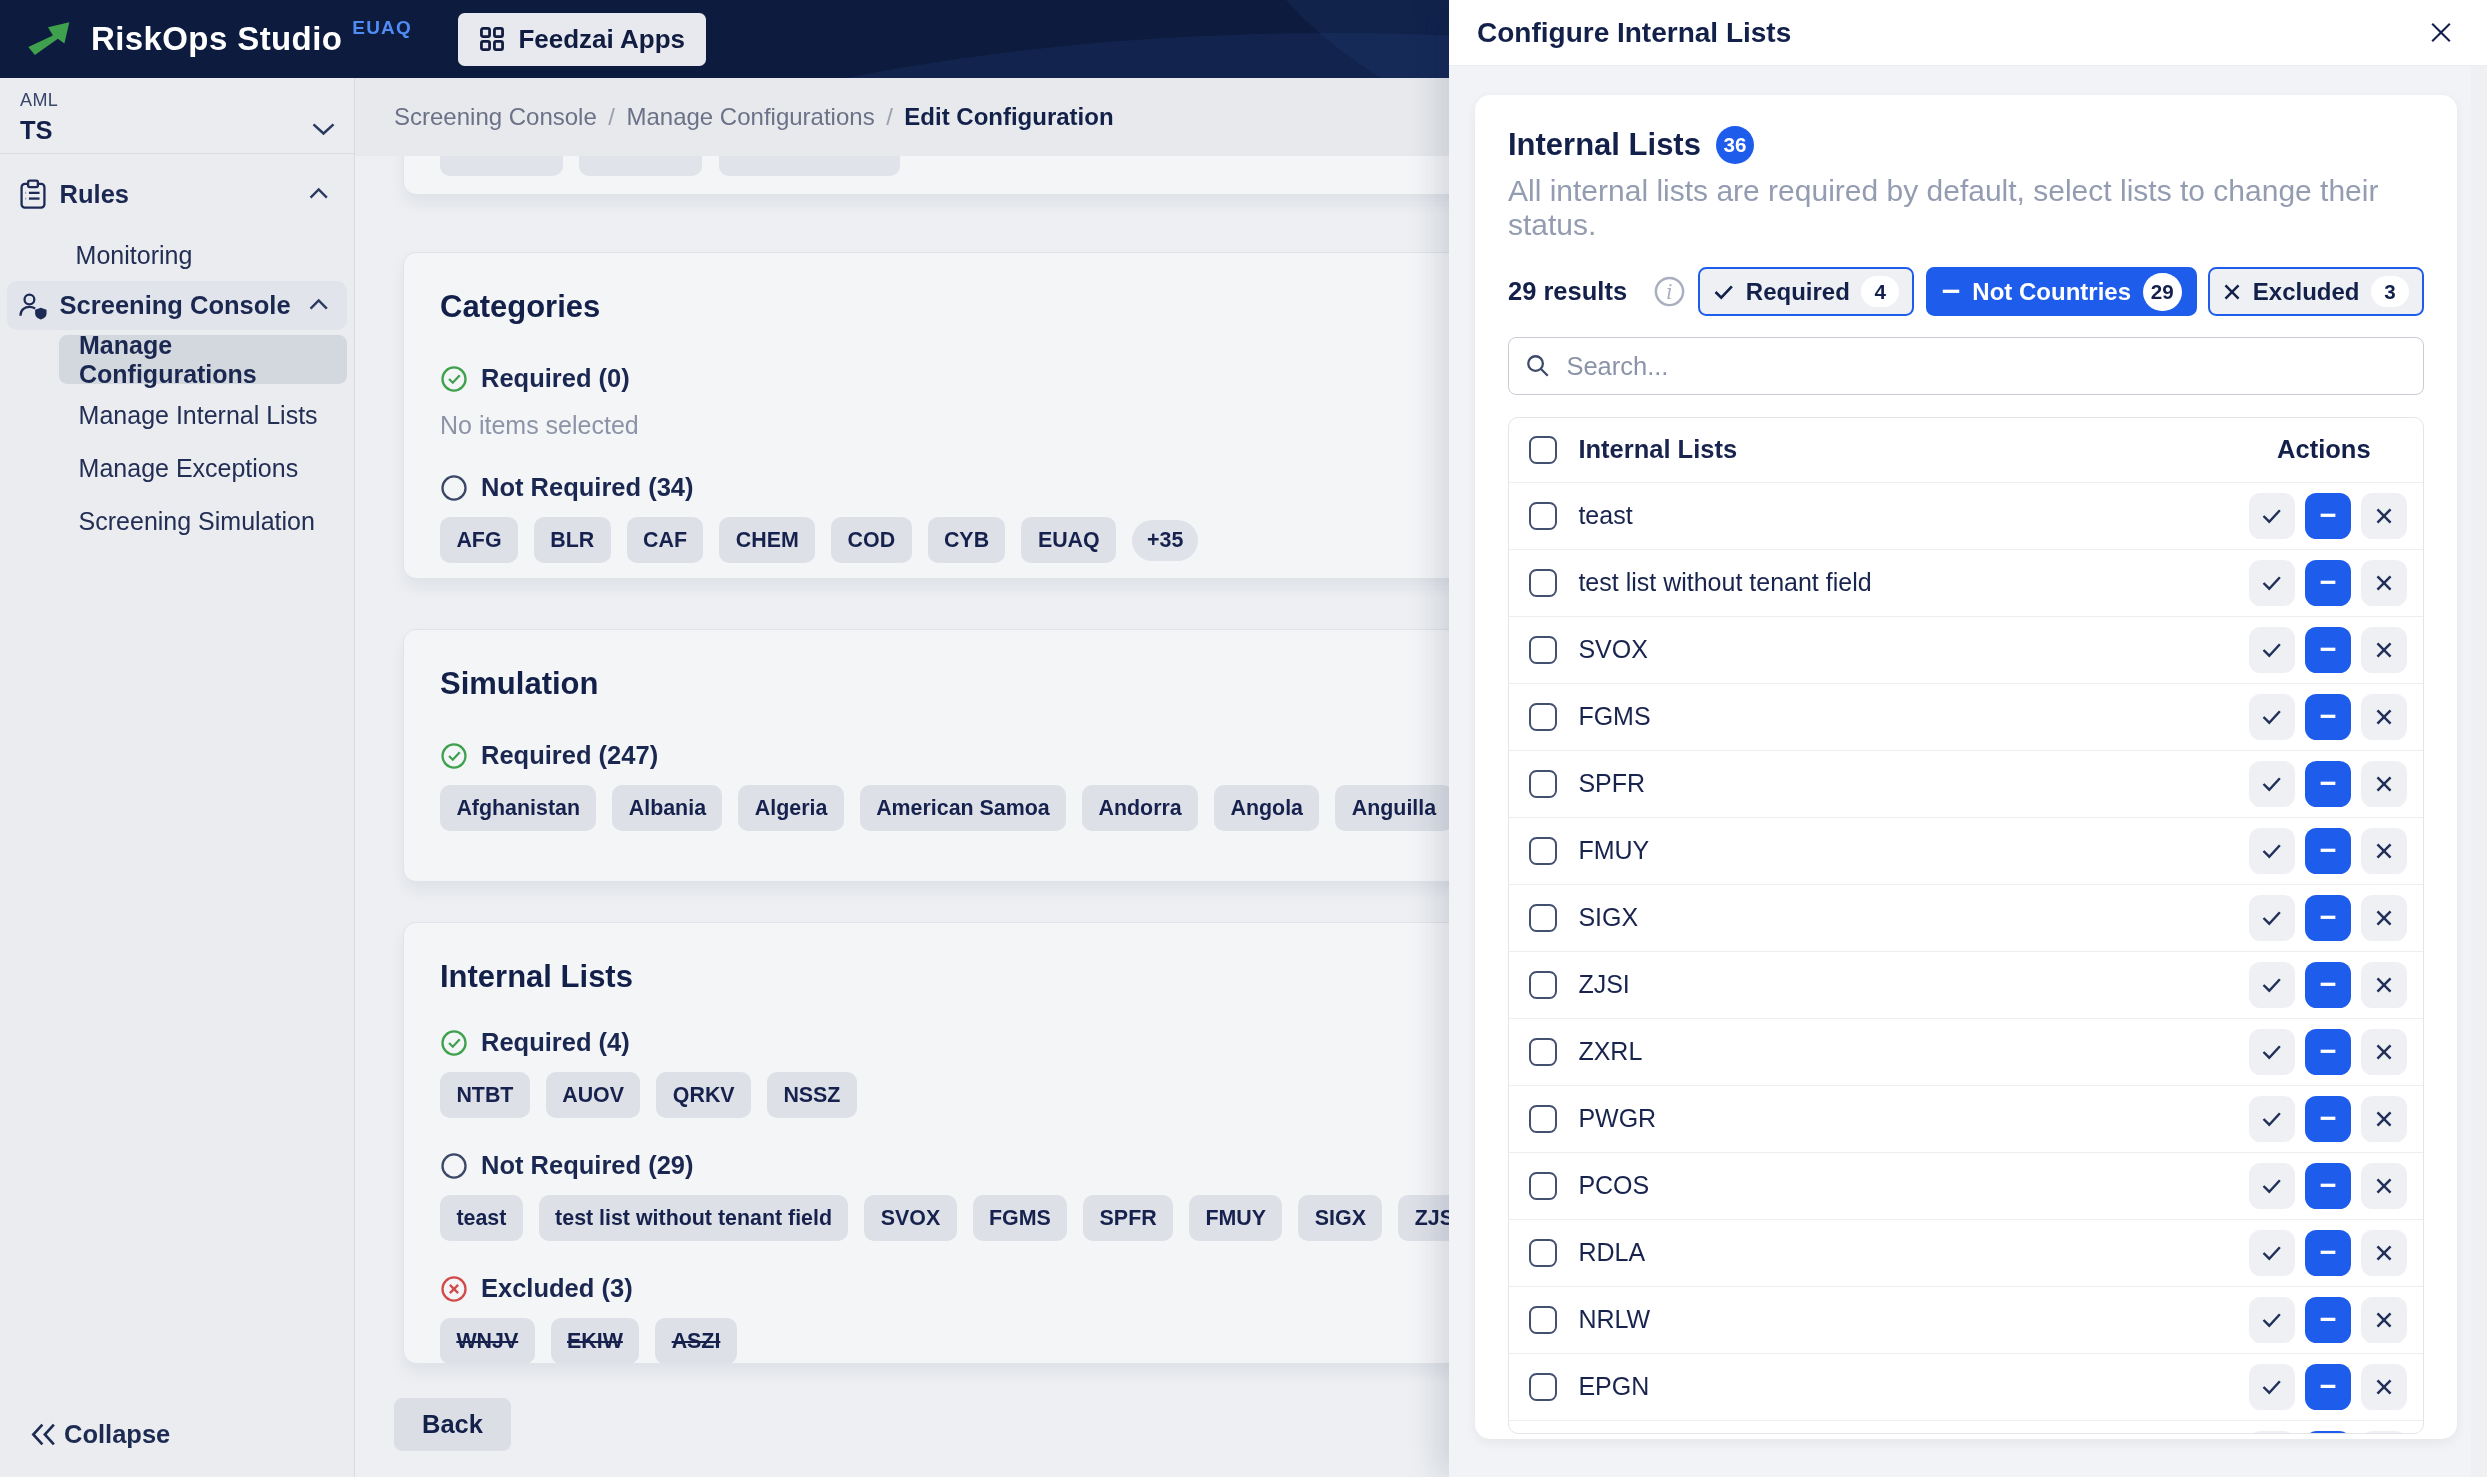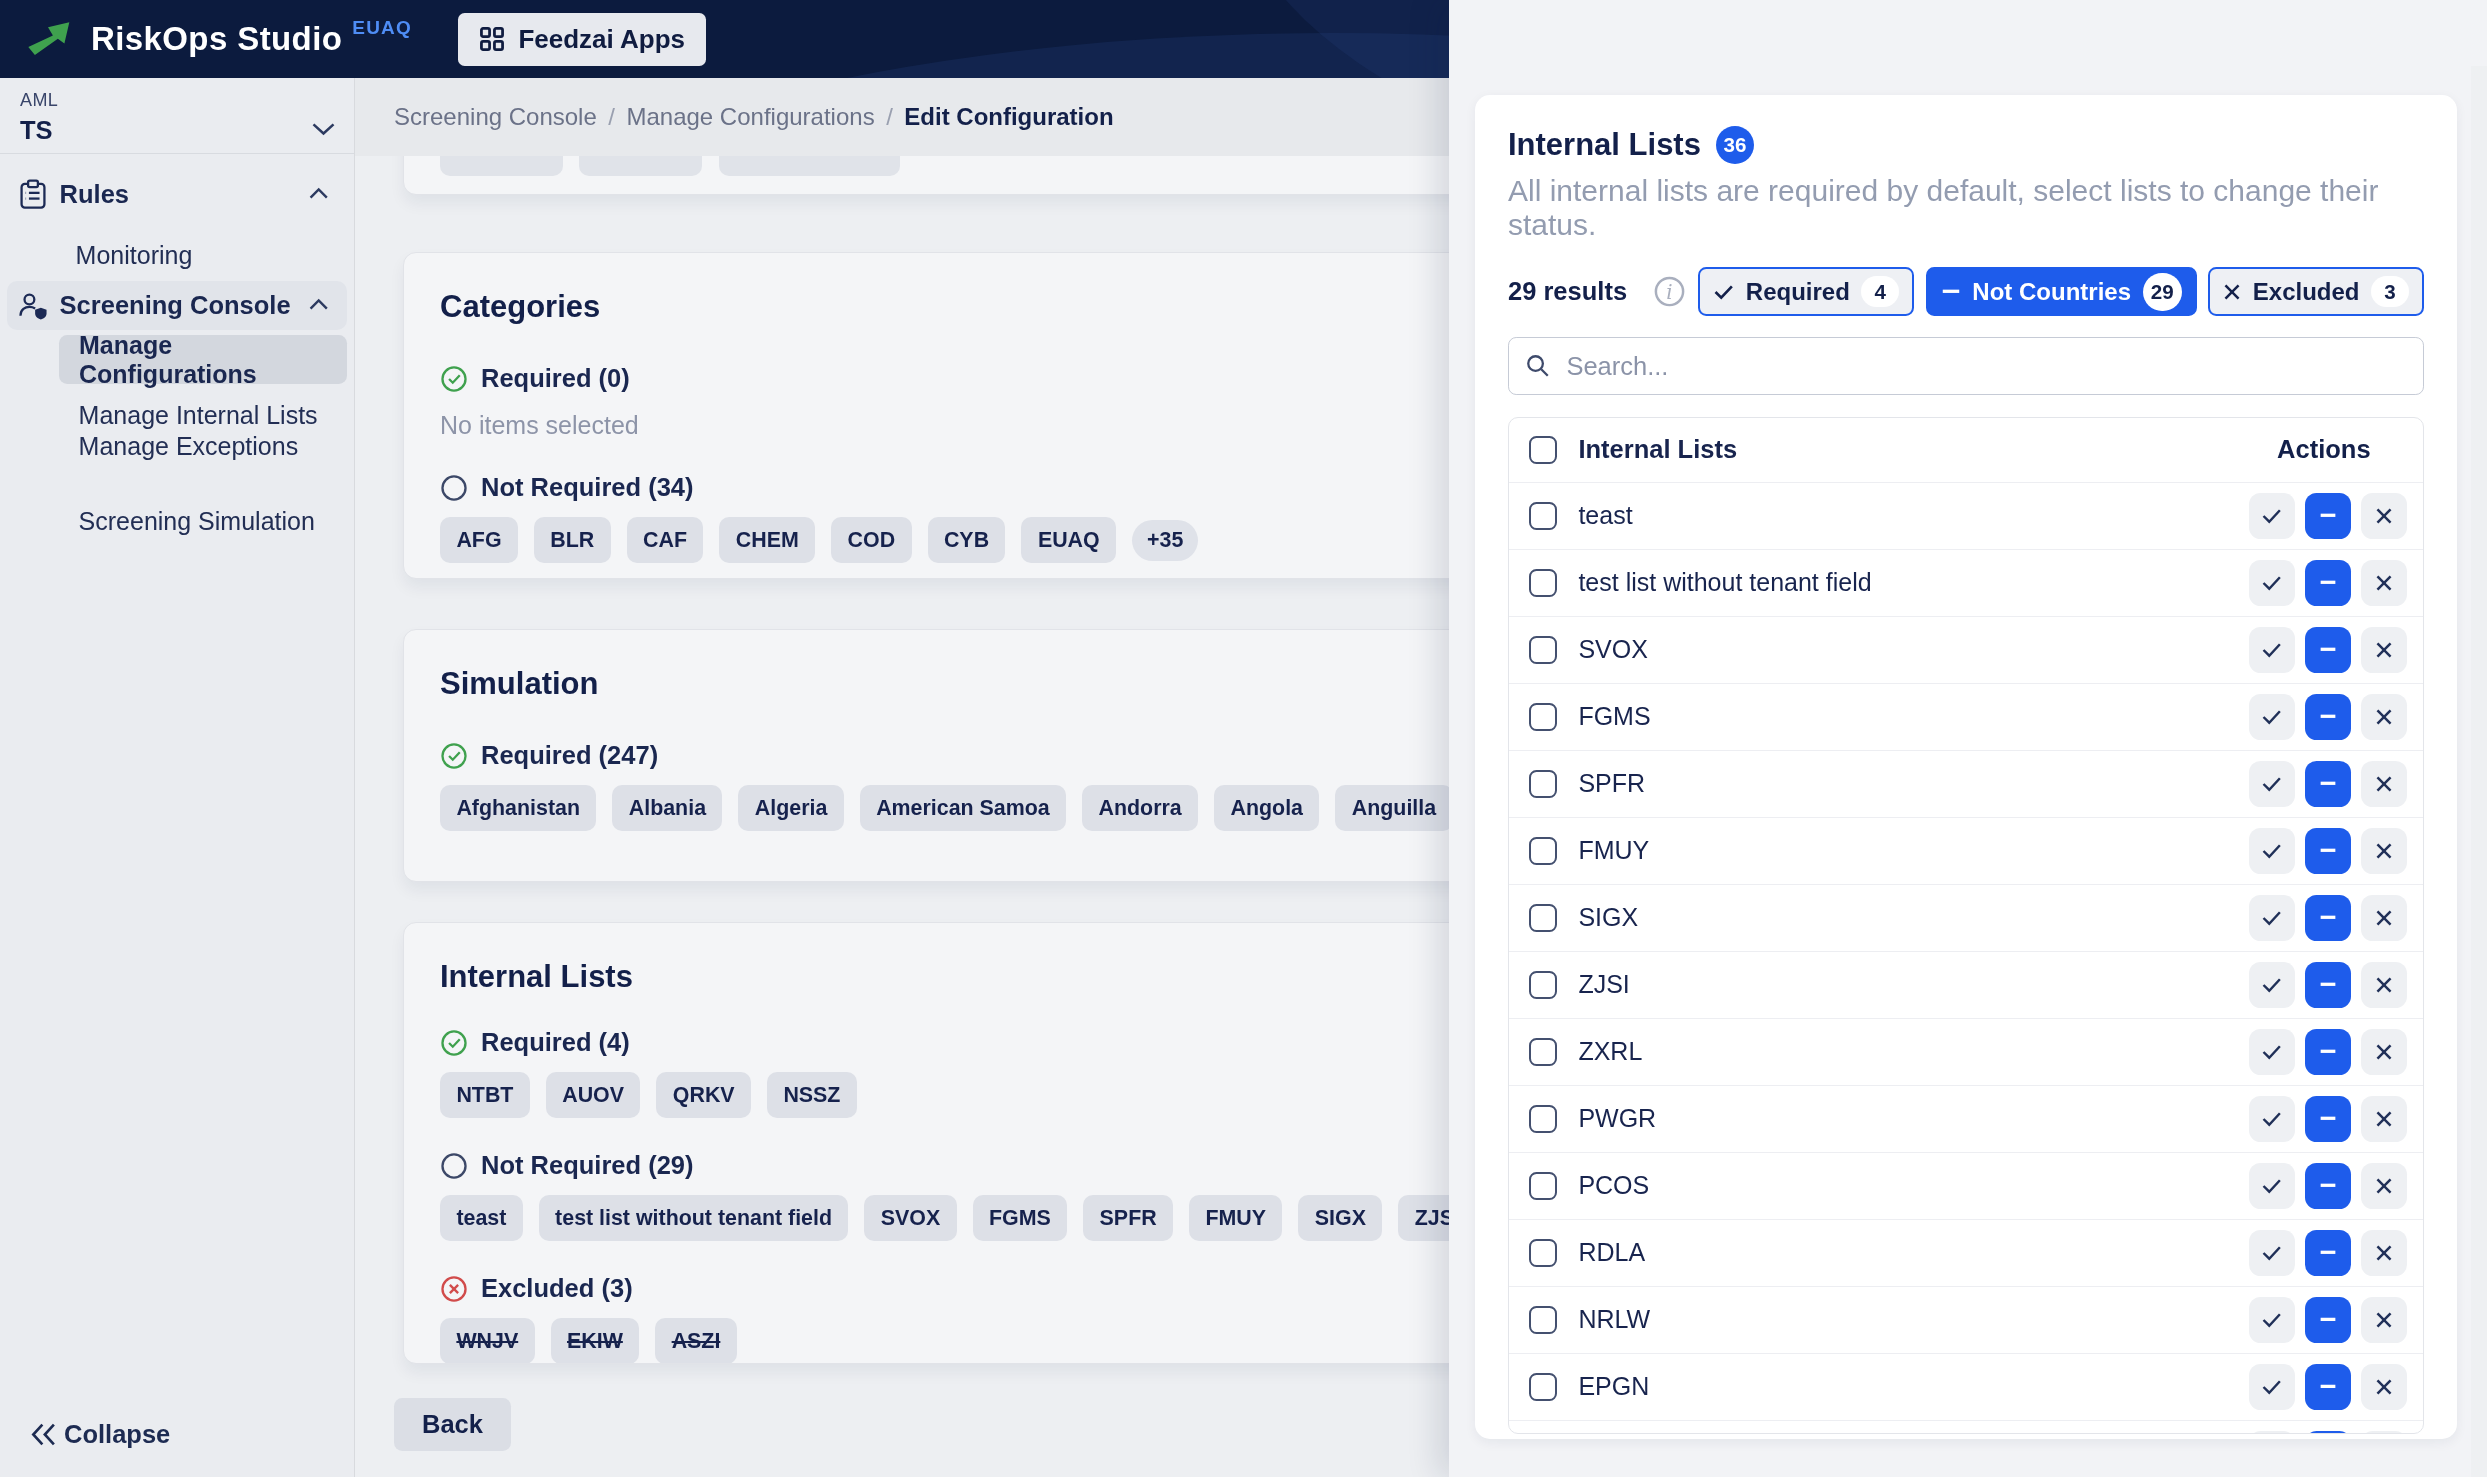--- a/index.html
+++ b/index.html
@@ -36,21 +36,21 @@
   .sb-row .sb-icon{ width:53px; display:flex; justify-content:center; }
   .sb-label{ font-size:25.5px; font-weight:bold; color:#1a2750; }
   .sb-child{ font-size:25px; font-weight:normal; color:#222e54; }
   .sb-chevron{ margin-left:auto; margin-right:18px; }
   .row-rules{ top:92px; }
   .row-monitoring{ top:158px; height:38px; padding-left:69px; }
   .row-sc{ top:203px; background:#e1e4ea; }
   .row-mc{ top:257px; left:59px; background:#d3d7de; border-radius:8.2px; padding-left:20px; }
   .row-mc .sb-label{ font-size:25px; }
   .row-mil{ top:318px; height:38px; padding-left:72px; }
-  .row-me{ top:349px; height:38px; padding-left:72px; }
+  .row-me{ top:371px; height:38px; padding-left:72px; }
   .row-ss{ top:424px; height:38px; padding-left:72px; }
   .collapse{ position:absolute; bottom:28px; left:30px; display:flex; align-items:center; gap:6px;
     font-size:25.5px; font-weight:bold; color:#1d2b52; cursor:pointer;margin-top:20px; }
 
   
   .content{ position:absolute; left:355px; top:78px; right:0; bottom:0; background:#edeff2; }
   .crumbbar{ position:absolute; left:0; right:0; top:0; height:78px; background:#e7e9ec;
     display:flex; align-items:center; padding-left:39px; gap:11.5px; font-size:24px; color:#6b7288; }
   .crumb{ cursor:pointer; }
   .crumb-sep{ color:#9aa0b0; }
@@ -349,20 +349,29 @@
         <span class="chip chip-struck">EKIW</span>
         <span class="chip chip-struck">ASZI</span>
       </div>
     </section>
 
     <button class="back-btn">Back</button>
   </div>
 </div>
 
 <div class="drawer">
+  <div class="drawer-head">
+    <span class="drawer-title">Configure Internal Lists</span>
+    <button class="close-btn">
+      <svg width="25" height="25" viewBox="0 0 30 30" stroke="#13204a" stroke-width="2.6">
+          <line x1="4" y1="4" x2="26" y2="26"></line>
+          <line x1="26" y1="4" x2="4" y2="26"></line>
+        </svg>
+    </button>
+  </div>
   <div class="scroll-track"></div>
 
   <div class="panel-card">
     <div class="pc-title-row">
       <h3 class="pc-title">Internal Lists</h3>
       <span class="count-badge">36</span>
     </div>
     <div class="pc-sub">All internal lists are required by default, select lists to change their status.</div>
 
     <div class="pc-filter-row">

